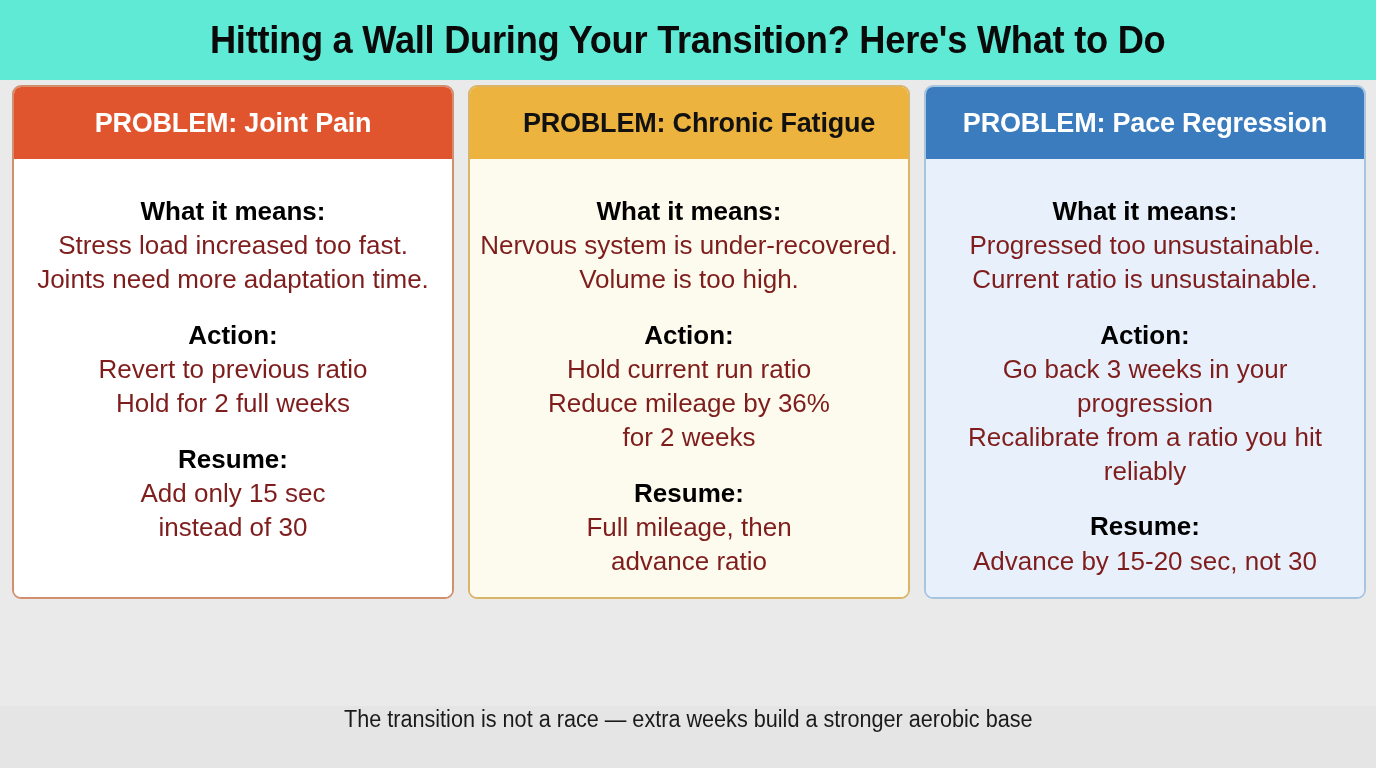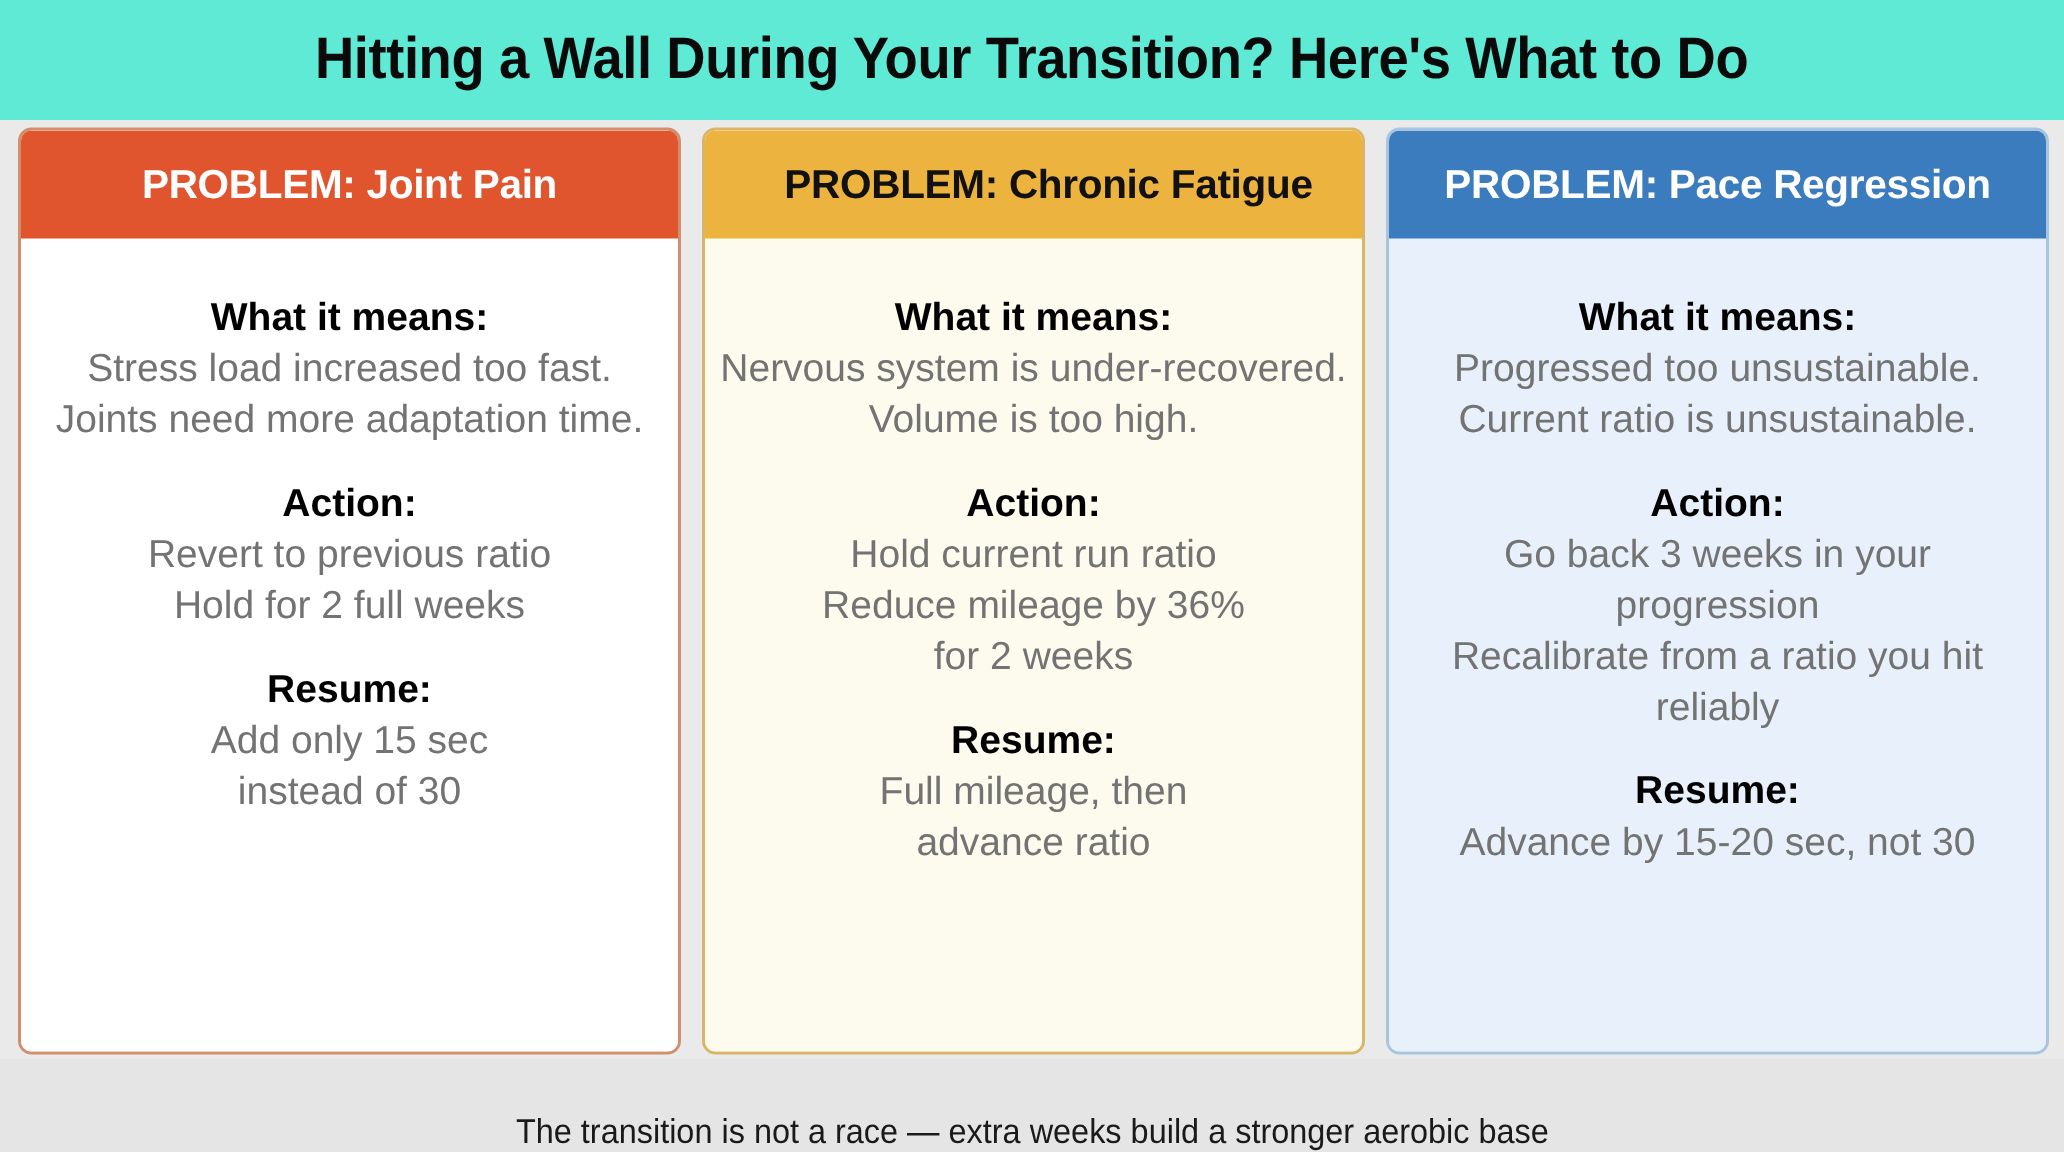--- a/index.html
+++ b/index.html
@@ -54,21 +54,21 @@
   }
   .card {
     flex: 1 1 0;
     display: flex;
     flex-direction: column;
     border-radius: 9px;
     border-style: solid;
     border-width: 2px;
     box-sizing: border-box;
     overflow: hidden;
-    height: 618px;
+    height: 514px;
   }
   .card-header {
     flex: 0 0 72px;
     display: flex;
     align-items: center;
     justify-content: center;
     font-size: 27px;
     font-weight: bold;
     letter-spacing: -0.2px;
     text-align: center;
@@ -92,21 +92,21 @@
   .section-label {
     font-size: 26px;
     font-weight: bold;
     color: #000;
     line-height: 1.28;
     margin-bottom: 1px;
   }
   .section-text {
     font-size: 26px;
     font-weight: normal;
-    color: #737373;
+    color: #7f1d1d;
     line-height: 1.30;
     white-space: pre-line;
   }
 
   
   .card-1 { border-color: #d18f6e; background: #ffffff; }
   .card-1 .card-header { background: #e0552e; color: #ffffff; }
   .card-1 .card-body   { background: #ffffff; }
 
   .card-2 { border-color: #d8b567; background: #fdfbee; }
@@ -114,21 +114,21 @@
   .card-2 .card-body   { background: #fdfbee; }
 
   .card-3 { border-color: #a8c5e0; background: #e8f1fb; }
   .card-3 .card-header { background: #3b7cbf; color: #ffffff; }
   .card-3 .card-body   { background: #e8f1fb; }
 
   
   #footer-bar {
     flex: 0 0 62px;
     display: flex;
-    align-items: flex-end;
+    align-items: flex-start;
     justify-content: center;
     background: #e5e5e5;
   }
   #footer-text {
     font-family: "Liberation Sans Narrow", "Liberation Sans", sans-serif;
     font-size: 23px;
     color: #1a1a1a;
     text-align: center;
     transform: scaleX(0.94);
     white-space: nowrap;

